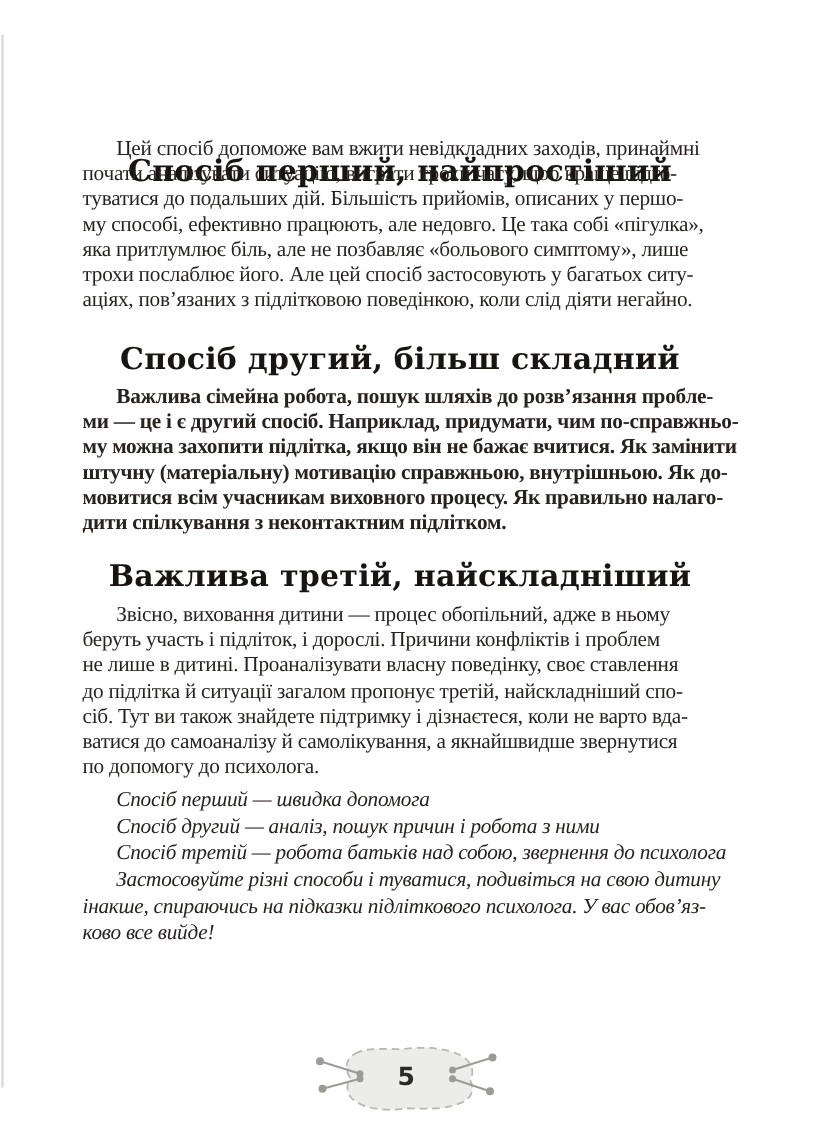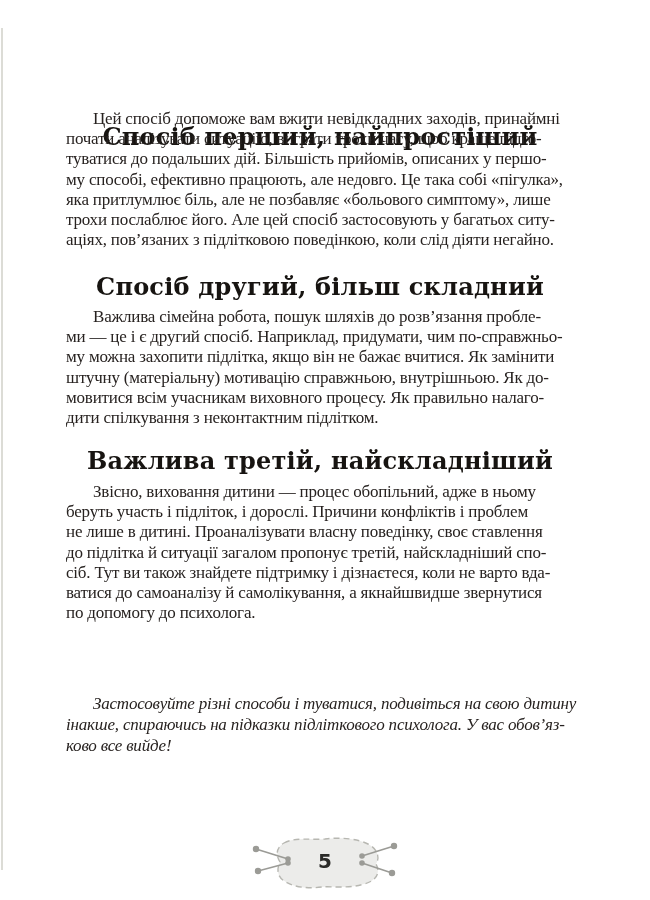--- a/index.html
+++ b/index.html
@@ -67,37 +67,40 @@
   <p class="body-para" style="top:109px;">Цей спосіб допоможе вам вжити невідкладних заходів, принаймні
 почати аналізувати ситуацію, виграти трохи часу, щоб краще підго-
 туватися до подальших дій. Більшість прийомів, описаних у першо-
 му способі, ефективно працюють, але недовго. Це така собі «пігулка»,
 яка притлумлює біль, але не позбавляє «больового симптому», лише
 трохи послаблює його. Але цей спосіб застосовують у багатьох ситу-
 аціях, пов’язаних з підлітковою поведінкою, коли слід діяти негайно.</p>
 
   <h2 class="section-heading" style="top:274px;">Спосіб другий, більш складний</h2>
 
-  <p class="body-para" style="top:307px;">Важлива сімейна робота, пошук шляхів до розв’язання пробле-
+  <p class="body-para" style="top:307px;font-weight:bold;">Важлива сімейна робота, пошук шляхів до розв’язання пробле-
 ми — це і є другий спосіб. Наприклад, придумати, чим по-справжньо-
 му можна захопити підлітка, якщо він не бажає вчитися. Як замінити
 штучну (матеріальну) мотивацію справжньою, внутрішньою. Як до-
 мовитися всім учасникам виховного процесу. Як правильно налаго-
 дити спілкування з неконтактним підлітком.</p>
 
   <h2 class="section-heading" style="top:448px;">Важлива третій, найскладніший</h2>
 
   <p class="body-para" style="top:482px;">Звісно, виховання дитини — процес обопільний, адже в ньому
 беруть участь і підліток, і дорослі. Причини конфліктів і проблем
 не лише в дитині. Проаналізувати власну поведінку, своє ставлення
 до підлітка й ситуації загалом пропонує третій, найскладніший спо-
 сіб. Тут ви також знайдете підтримку і дізнаєтеся, коли не варто вда-
 ватися до самоаналізу й самолікування, а якнайшвидше звернутися
 по допомогу до психолога.</p>
 
+  <p class="summary-block" style="top:630px;">Спосіб перший — швидка допомога
+Спосіб другий — аналіз, пошук причин і робота з ними
+Спосіб третій — робота батьків над собою, звернення до психолога</p>
 
   <p class="closing-para" style="top:694px;">Застосовуйте різні способи і туватися, подивіться на свою дитину
 інакше, спираючись на підказки підліткового психолога. У вас обов’яз-
 ково все вийде!</p>
 
   <div class="page-number-badge">
     <svg viewBox="0 0 150 56" width="150" height="56">
       <path d="M34,7 C45,1 60,4 75,3 C92,1 108,3 118,8 C128,13 130,22 126,28
                C131,37 126,45 114,48 C98,53 82,50 72,51 C58,53 44,51 36,46
                C26,41 27,32 30,26 C25,18 27,11 34,7 Z" fill="#ECECEA" stroke="#B7B7B1" stroke-width="1.4" stroke-dasharray="6 4"></path>

